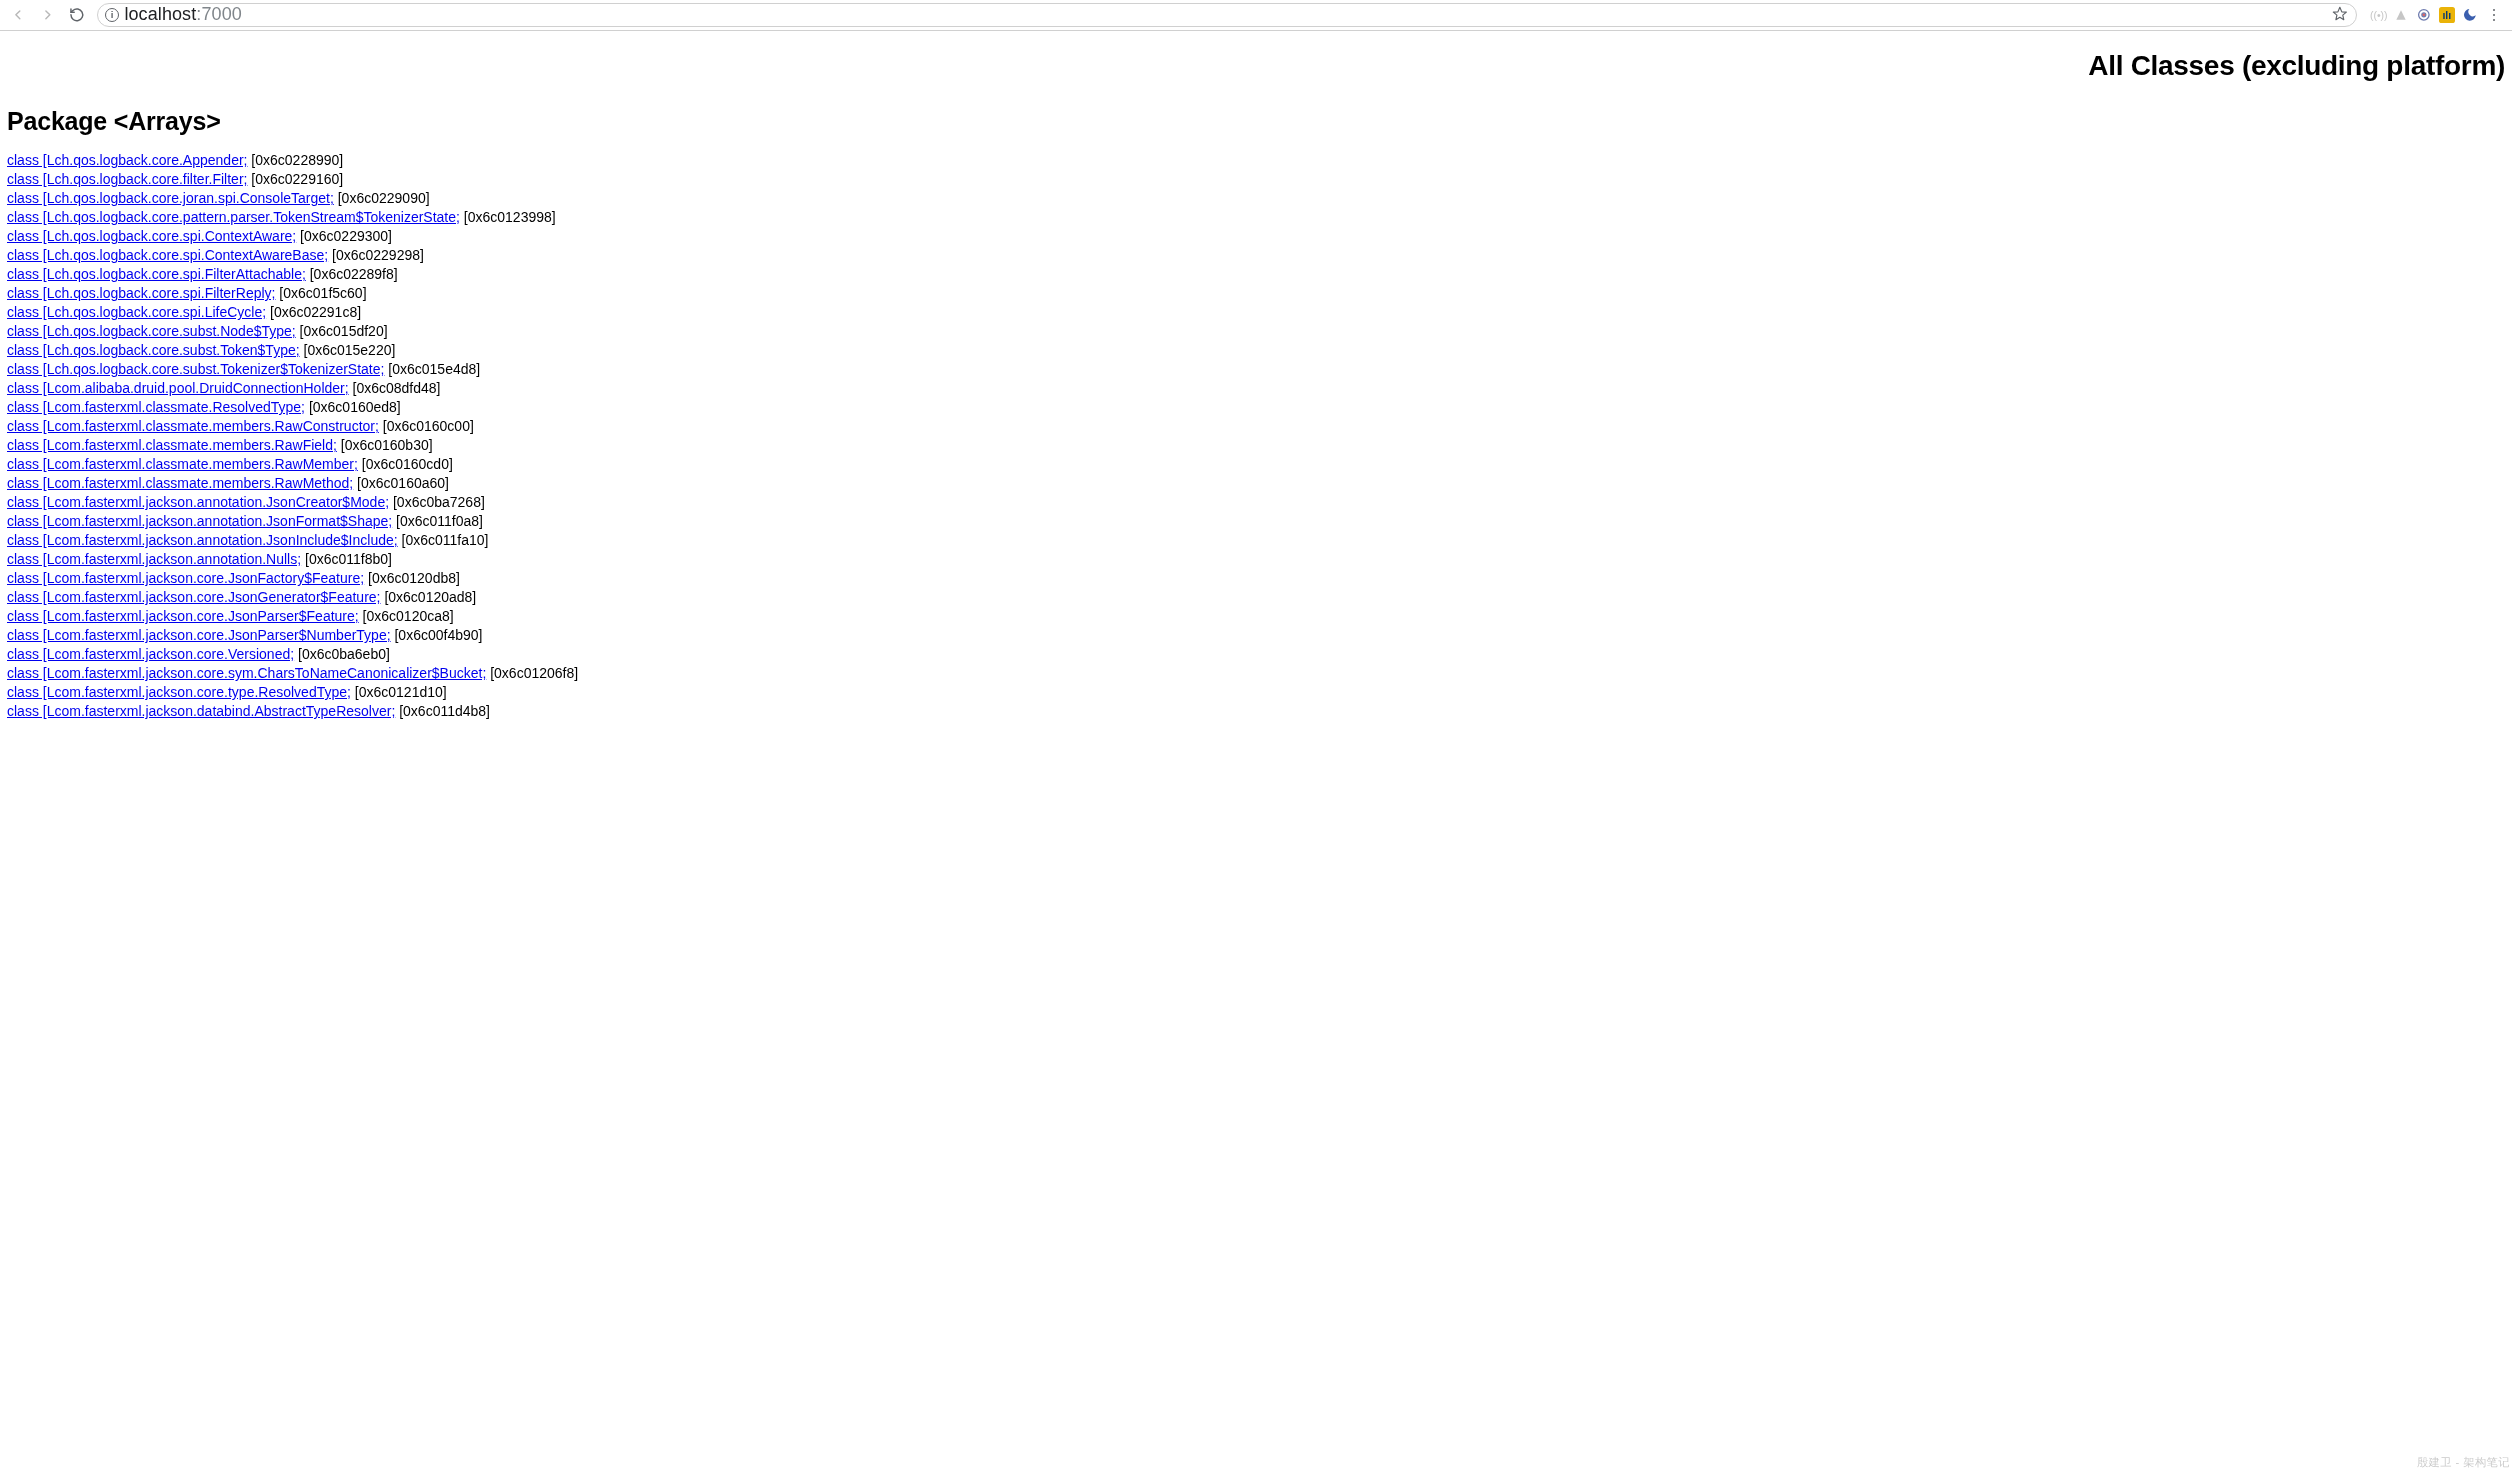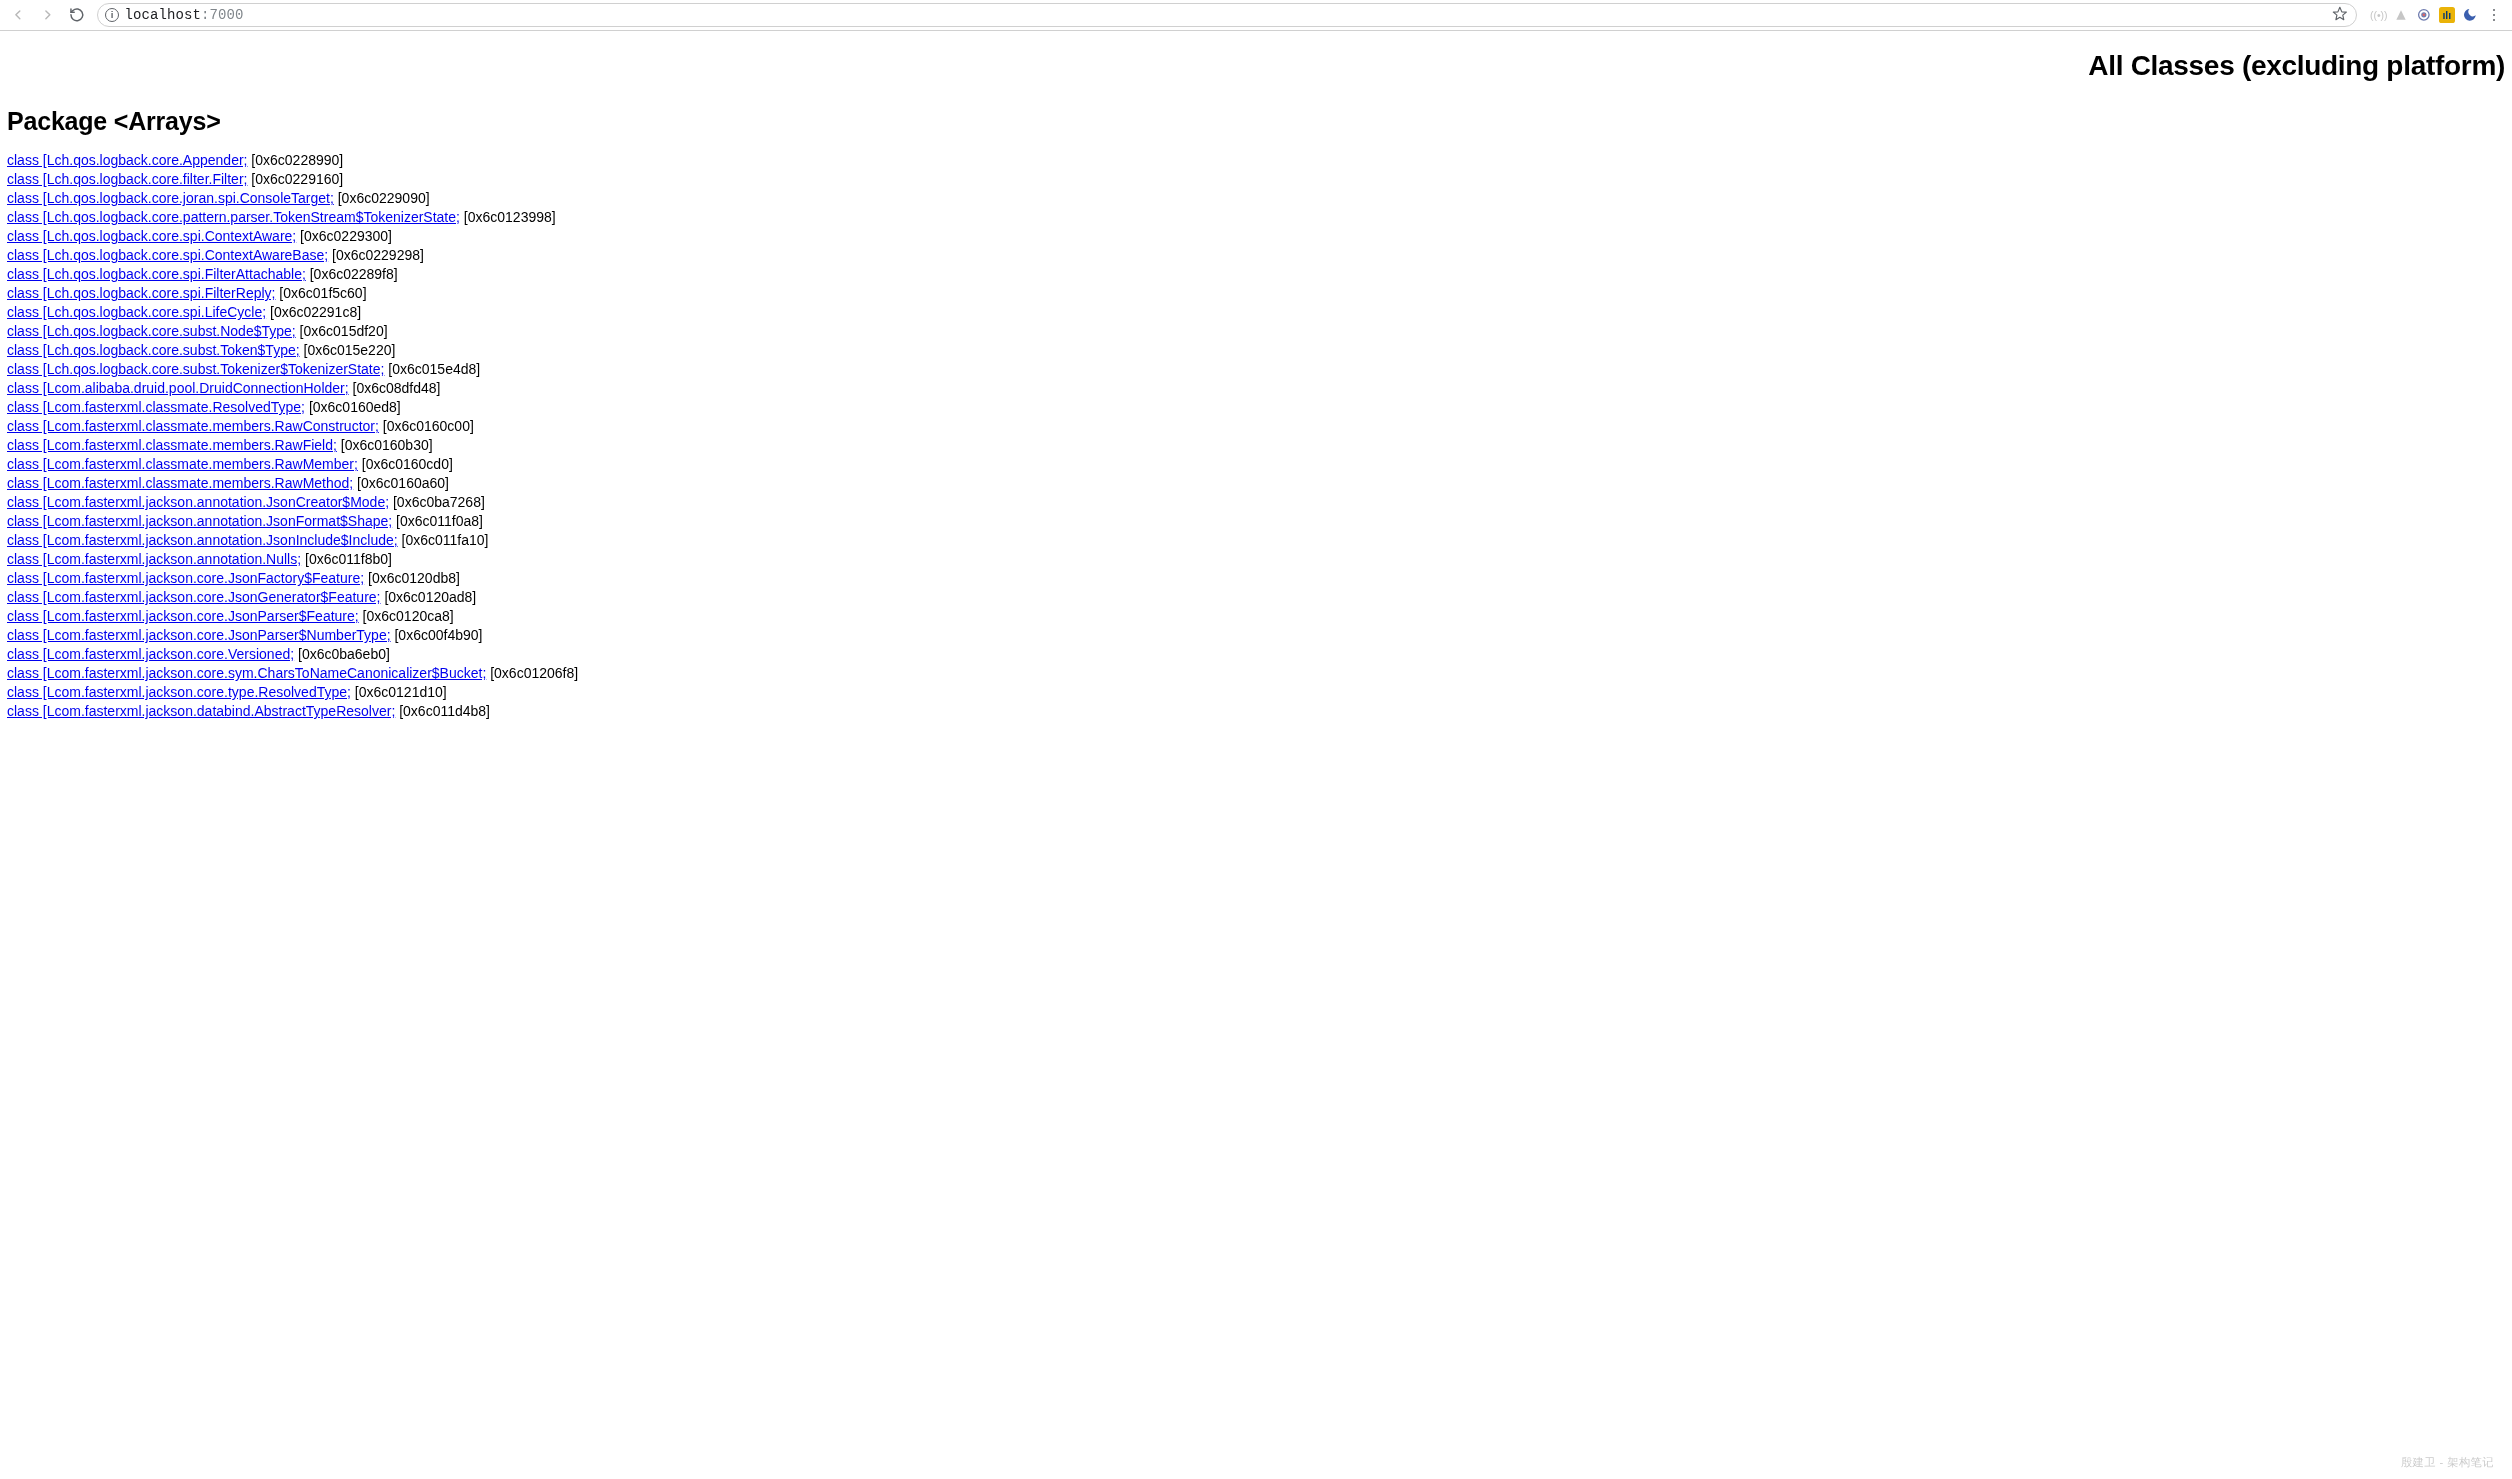--- a/index.html
+++ b/index.html
@@ -35,21 +35,21 @@
     padding: 0 8.7px 0 7px;
     background: #fff;
     margin: 0 3.5px;
     gap: 5.2px;
   }
   .url-info-icon {
     width:14px;height:14px;border:1px solid #5f6368;border-radius:50%;
     display:flex;align-items:center;justify-content:center;
     font: 700 9.6px/1 Arial; color:#5f6368;
   }
-  .url-text { flex:1; font-size:14px; color:#202124; white-space:nowrap; overflow:hidden; letter-spacing:0.1px;font-family:Liberation Mono, monospace; }
+  .url-text { flex:1; font-size:18px; color:#202124; white-space:nowrap; overflow:hidden; letter-spacing:0.1px; }
   .url-text .host { color:#202124; }
   .url-text .port { color:#80868b; }
   .star-icon { color:#5f6368; }
   .star-icon svg { width:15.7px;height:15.7px; }
 
   .ext-icons { display:flex; align-items:center; gap:7px; padding:0 3.5px 0 7px; }
   .ext-ic { width:15.7px; height:15.7px; display:flex; align-items:center; justify-content:center; font-size:10.5px; }
   .ext-ic.muted { color:#c6c6c6; }
   .ext-ic.sq-orange { background:#eab308; border-radius:2.6px; color:#0b3a6f; font-weight:700; }
   .ext-ic.moon { color:#3b5fae; }
@@ -61,21 +61,21 @@
   .page {
     height: calc(100% - 31px);
     overflow-y: auto;
     padding: 8.7px 7px 10.5px 7px;
     font-family: "Helvetica Neue", Helvetica, Arial, sans-serif;
     color:#000;
     position: relative;
   }
   .watermark {
     position: absolute;
-    right: 18px;
+    right: 2px;
     bottom: 8.7px;
     font-size: 11.3px;
     color: rgba(0,0,0,0.22);
     letter-spacing: 0.4px;
     pointer-events: none;
   }
   h1.page-title {
     text-align: right;
     font-size: 28px;
     font-weight: 700;

